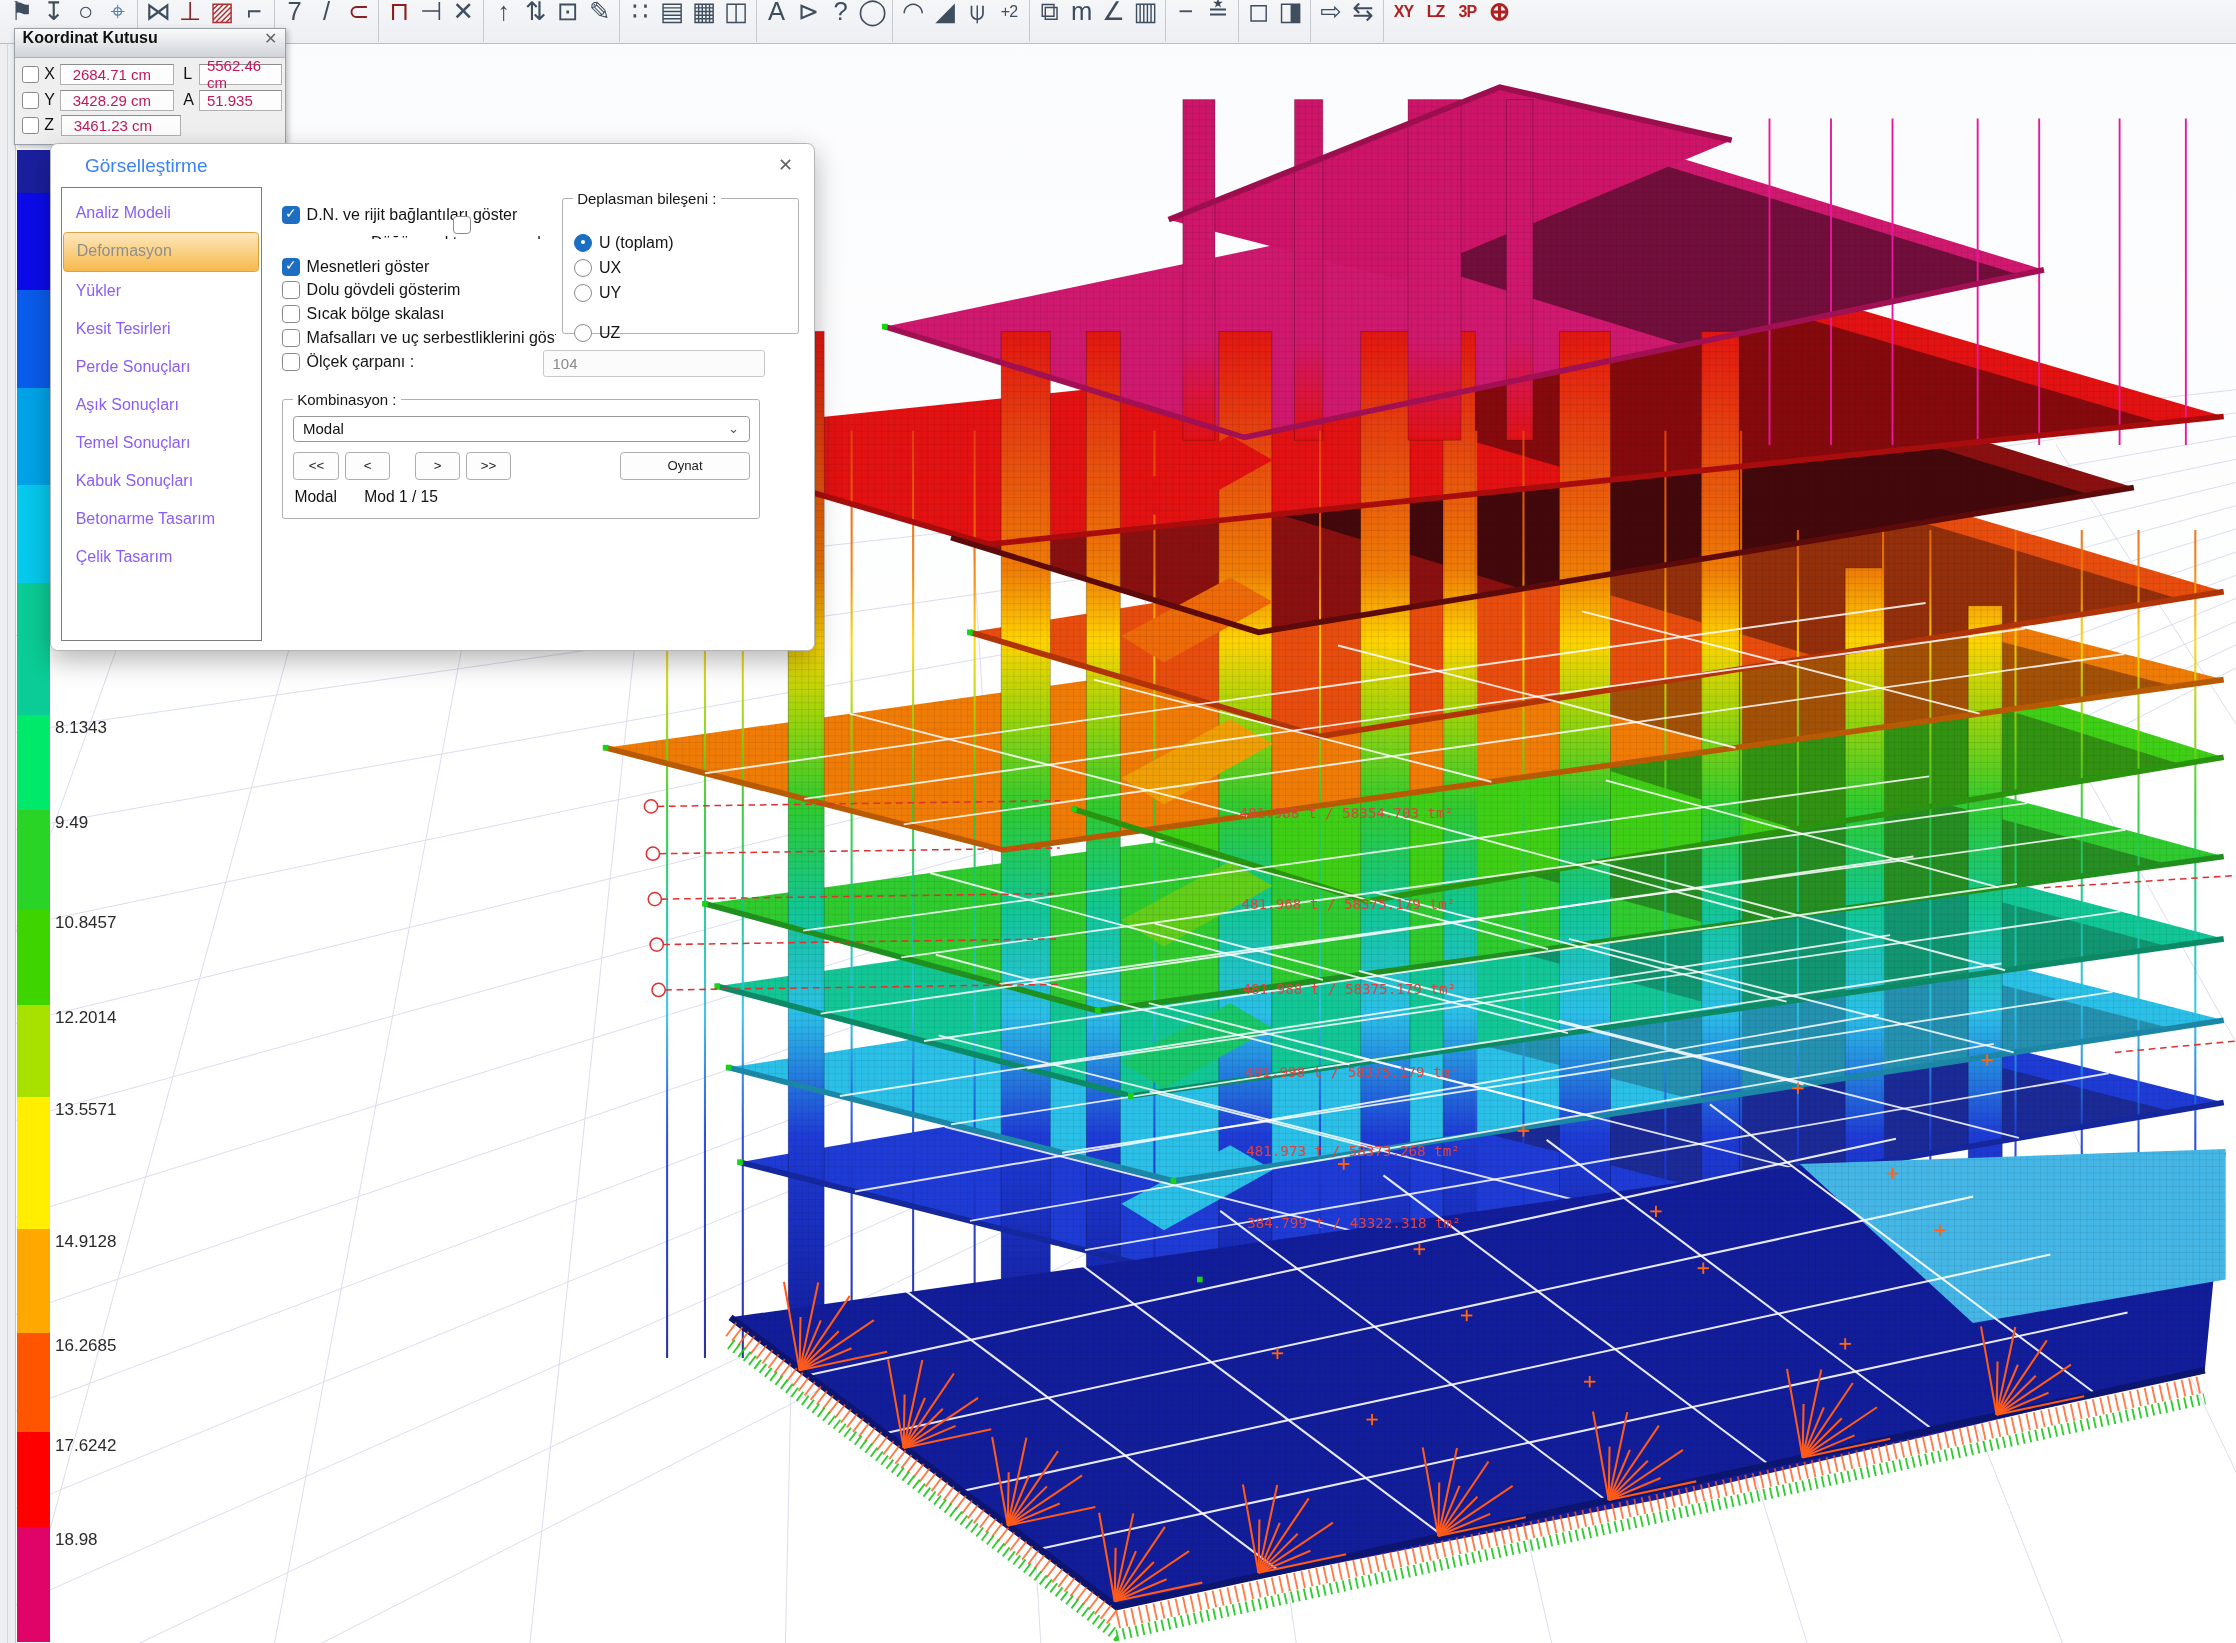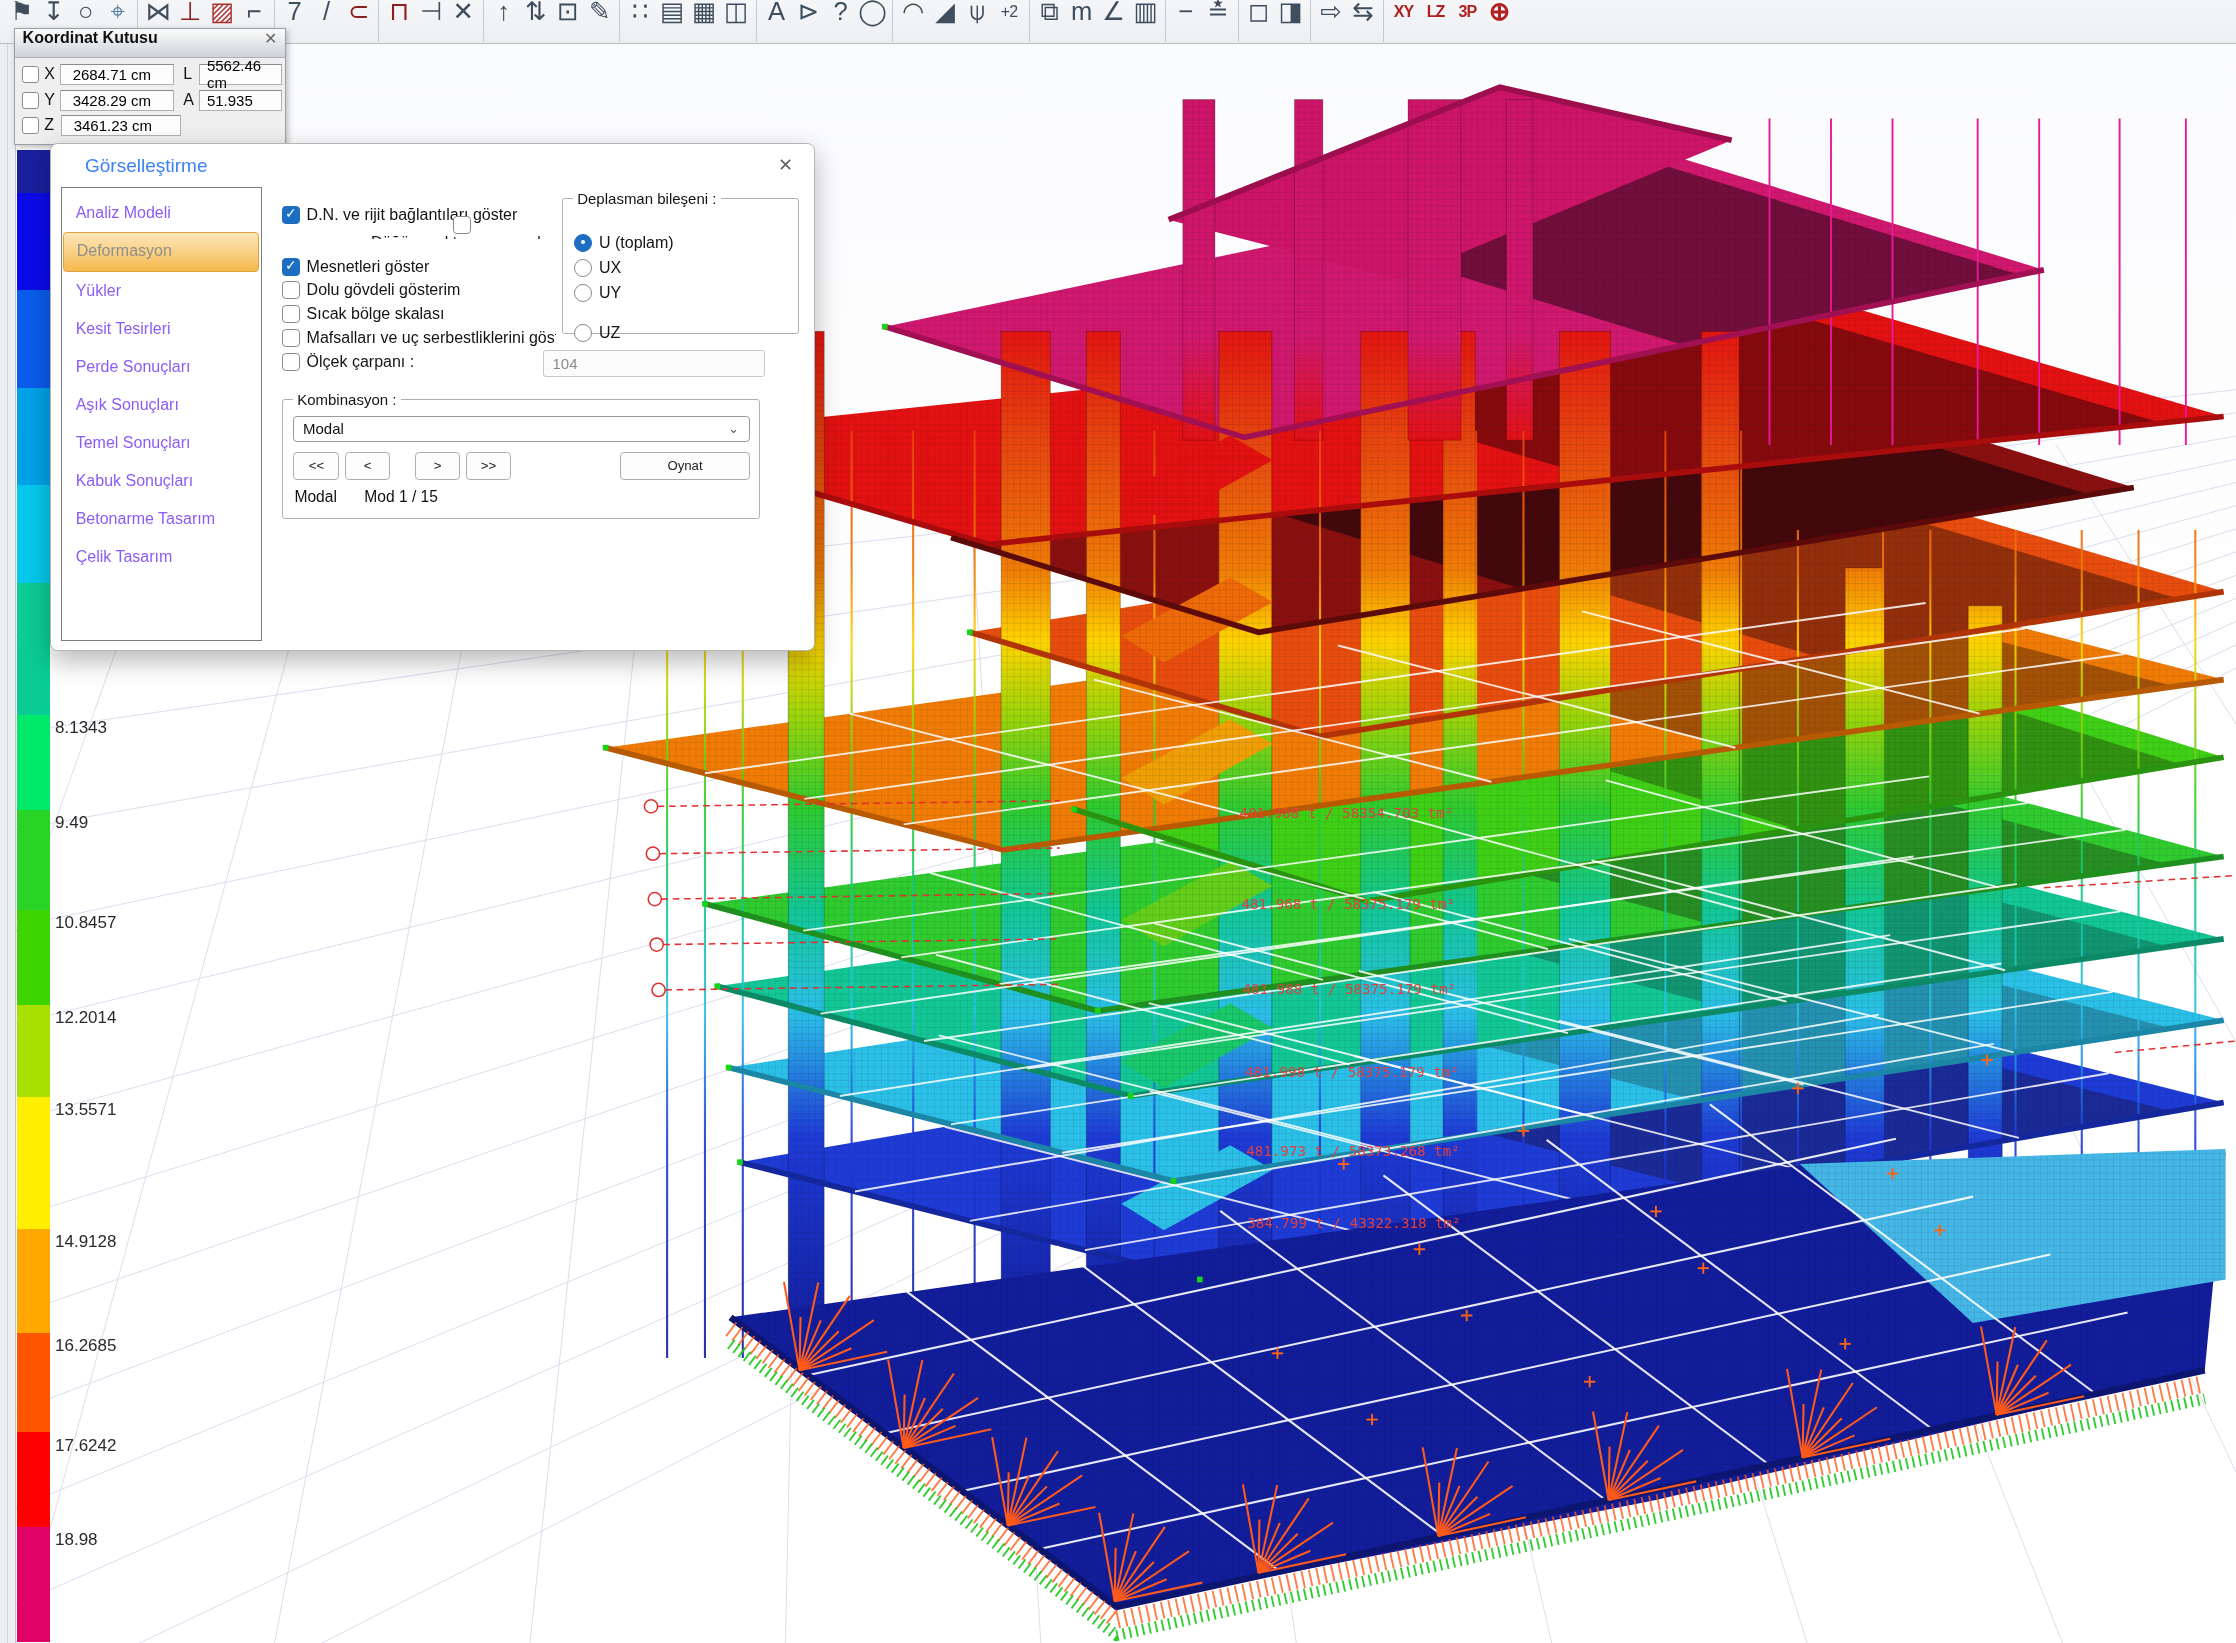--- a/index.html
+++ b/index.html
@@ -30,21 +30,21 @@
   #coord-panel{position:absolute;left:14px;top:28px;width:270px;height:115px;z-index:6;
     background:#efefef;border:0.9px solid #9aa0a8;box-shadow:1.9px 1.9px 5.7px rgba(0,0,0,.25);}
   #coord-title{height:28px;background:linear-gradient(#fbfbfb,#cfd3d8);
     border-bottom:0.9px solid #aeb2b8;display:flex;align-items:flex-start;padding:0 7.6px;}
   #coord-title .t{font-weight:bold;font-size:16px;color:#111;flex:1;}
   .x-close{color:#666;font-size:16px;cursor:default;}
   .coord-row{position:absolute;height:24.6px;display:flex;align-items:center;}
   .cb-sm{width:15px;height:15px;border:0.9px solid #8a8a8a;border-radius:2.8px;background:#fff;flex:0 0 auto;}
   .coord-lab{font-size:16px;color:#111;margin:0 0 0 5.7px;width:17px;}
   .coord-field{height:21px;background:#fdfdfd;border:0.9px solid #b0b0b0;border-top-color:#8c8c8c;
-    font-size:15px;color:#000000;display:flex;align-items:center;padding-left:11.4px;box-sizing:border-box;}
+    font-size:15px;color:#be185d;display:flex;align-items:center;padding-left:11.4px;box-sizing:border-box;}
   
   #dialog{position:absolute;left:50px;top:143px;width:763px;height:506px;z-index:7;
     background:#fff;border:0.9px solid #b5b5b5;border-radius:7.6px;
     box-shadow:0 9.5px 26.5px rgba(0,0,0,.28);}
   #dlg-title{position:absolute;left:34px;top:11.4px;font-size:19px;color:#3b82f6;}
   #dlg-close{position:absolute;right:21px;top:9.5px;font-size:18px;color:#666;cursor:default;}
   #dlg-list{position:absolute;left:9.5px;top:43px;width:201px;height:454px;
     border:0.9px solid #7d7d7d;background:#fff;box-sizing:border-box;padding-top:5.7px;}
   .dlg-item{height:38px;line-height:38px;padding-left:12.3px;font-size:16px;color:#8b5cf6;
     margin:0 1.9px;border-radius:3.8px;cursor:default;}

